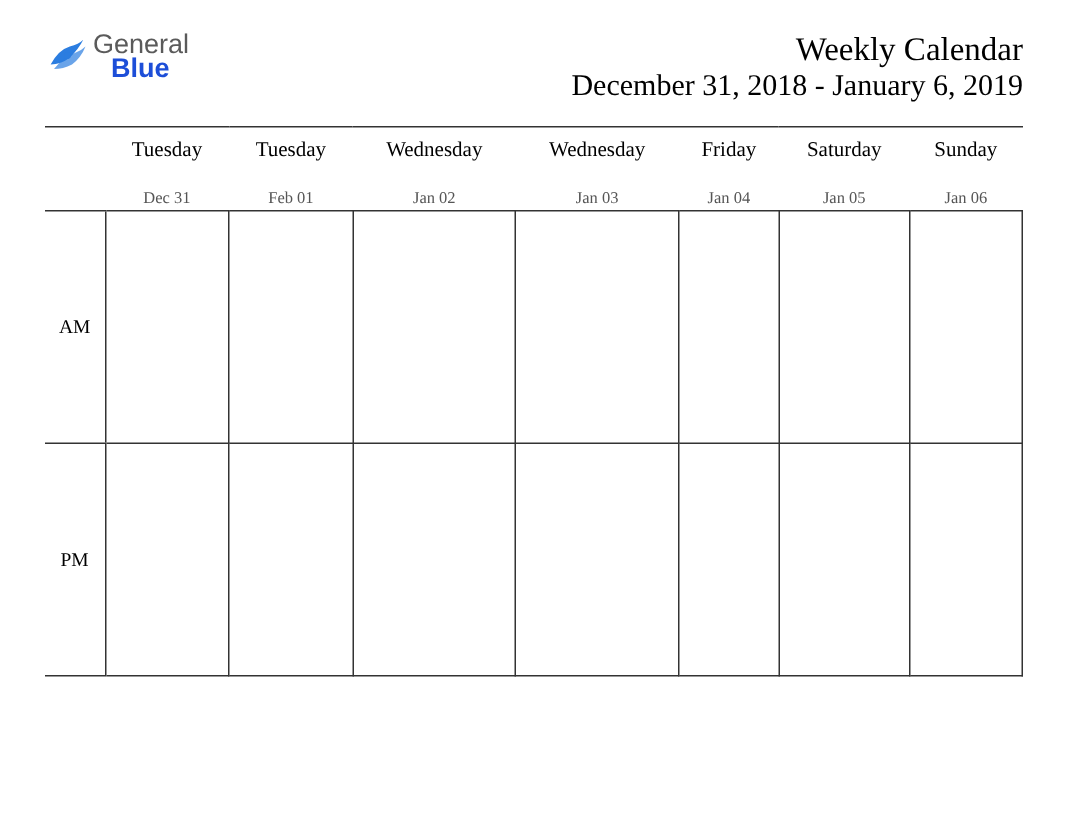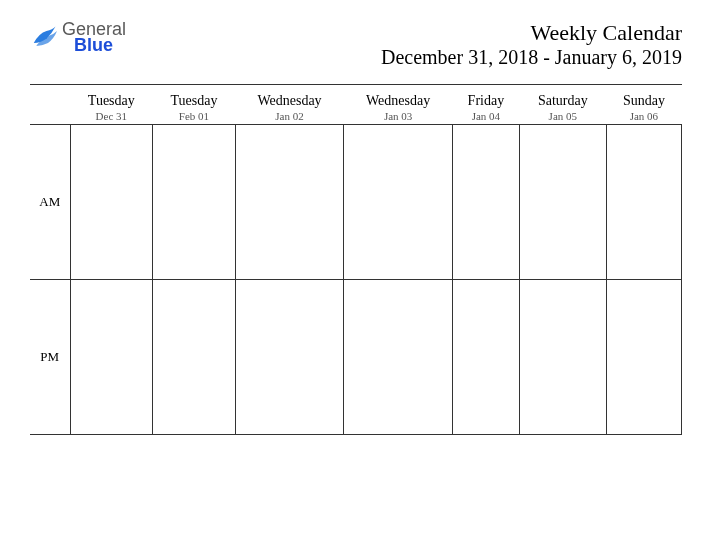--- a/index.html
+++ b/index.html
@@ -82,21 +82,21 @@
       border-right: none;
     }
     .day-name {
       font-size: 14px;
       color: #000;
       font-weight: 400;
     }
     .day-date {
       font-size: 11px;
       color: #555;
-      margin-top: 1px;
+      margin-top: 17px;
     }
     .body-row td.time-col {
       border-top: 1px solid #333;
       border-bottom: 1px solid #333;
     }
     .body-row td.cell {
       border: 1px solid #333;
       height: 155px;
     }
     .calendar tbody tr:last-child .time-col,

